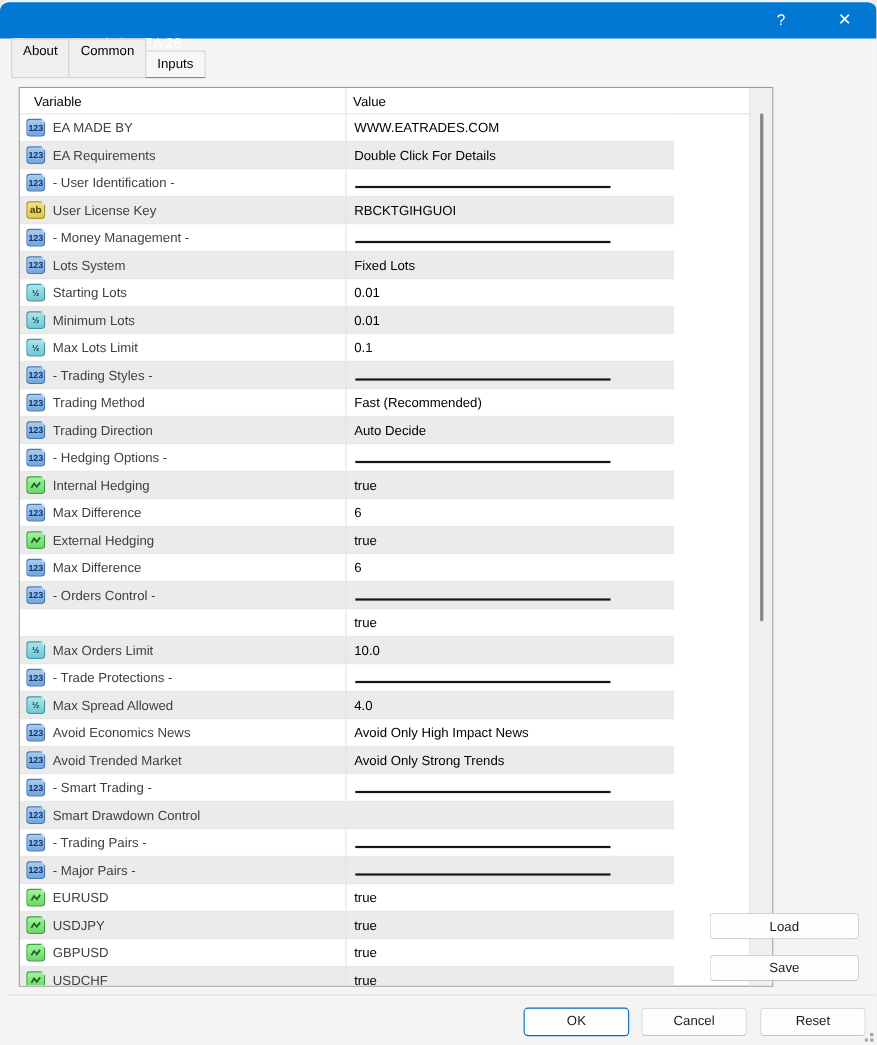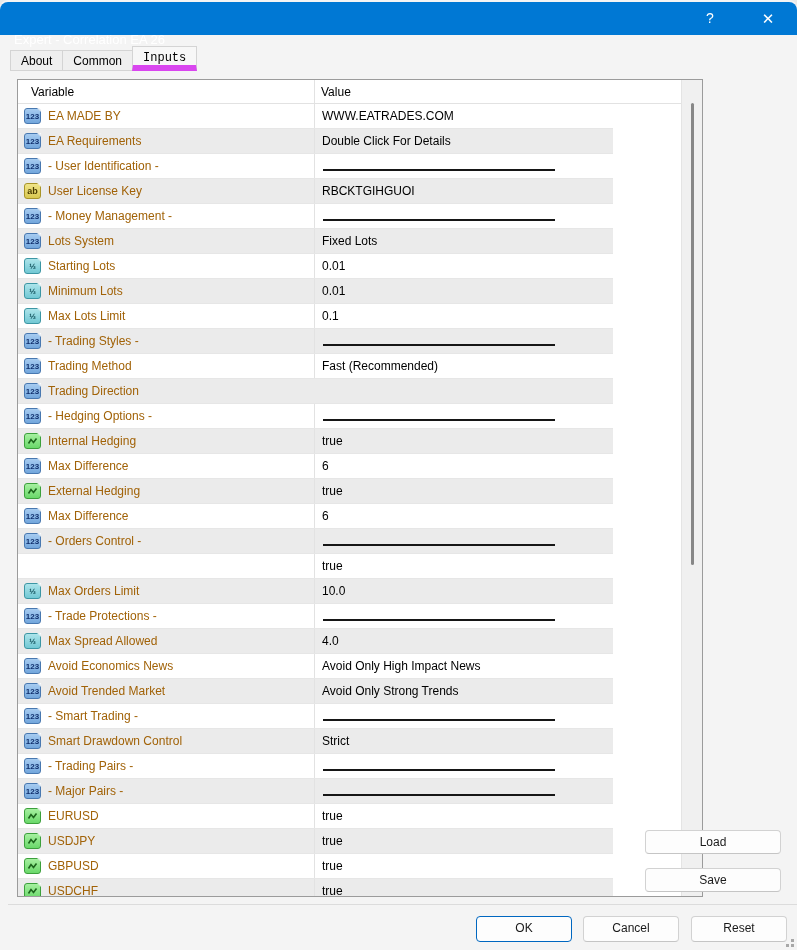--- a/index.html
+++ b/index.html
@@ -9,37 +9,37 @@
 
   
   .titlebar { position:absolute; top:2px; left:0; right:0; height:33px; background:#0078d4; border-radius:8px 8px 0 0; }
   .title { position:absolute; left:14px; top:8px; font-size:13px; color:#ffffff;margin-top:22px; }
   .tb-btn { position:absolute; top:0; width:44px; height:33px; color:#ffffff; font-size:14px; text-align:center; line-height:33px; cursor:default; }
   .help-btn { left:688px; }
   .close-btn { left:746px; font-size:15px; font-weight:300; }
 
   
   .tabs { position:absolute; left:10px; top:46px; height:25px; display:flex; align-items:flex-end; }
-  .tab { height:21px; line-height:21px; padding:0 10px; font-size:12px; color:#000;
+  .tab { height:36px; line-height:21px; padding:0 10px; font-size:12px; color:#000;
          background:#efefef; border:1px solid #d4d4d4; margin-right:-1px; position:relative; }
-  .tab.active { height:25px; line-height:23px; background:#f7f7f7; border-bottom:6px solid #d946ef; z-index:2;font-family:Liberation Mono, monospace; }
+  .tab.active { height:25px; line-height:23px; background:#f7f7f7; border-bottom:1px solid #d946ef; z-index:2; }
 
   
   .table { position:absolute; left:17px; top:79px; width:686px; height:818px; background:#ffffff;
            border:1px solid #9b9b9b; overflow:hidden; }
   .thead { position:absolute; top:0; left:0; right:0; height:24px; background:#ffffff; border-bottom:1px solid #e2e2e2; }
   .th { position:absolute; top:0; height:24px; line-height:24px; font-size:12px; color:#000; }
   .th-var { left:13px; }
   .th-val { left:303px; }
   .col-divider { position:absolute; left:296px; top:0; bottom:0; width:1px; background:#e2e2e2; }
   .tbody { position:absolute; top:24px; left:0; width:595px; bottom:0; overflow:hidden;text-decoration:underline; }
   .row { height:25px; position:relative; border-bottom:1px solid #e6e6e6; background:#ffffff; }
   .row:nth-child(even) { background:#ebebeb; }
   .cell-var { position:absolute; left:0; top:0; bottom:0; width:296px; display:flex; align-items:center; padding-left:6px; }
-  .lbl { font-size:12px; color:#a16207; white-space:nowrap; }
+  .lbl { font-size:12px; color:#404040; white-space:nowrap; }
   .cell-val { position:absolute; left:296px; right:0; top:0; bottom:0; border-left:1px solid #e2e2e2;
               padding-left:7px; font-size:12px; color:#000; line-height:24px; white-space:nowrap; }
   .sepline { margin-top:15px; margin-left:1px; width:232px; height:1.5px; background:#161616; }
 
   
   .icon { width:17px; height:16px; border-radius:3px; margin-right:7px; flex:0 0 17px;
           display:flex; align-items:center; justify-content:center;
           font-size:8px; font-weight:bold; position:relative; }
   .icon::after { content:""; position:absolute; top:-1px; right:-1px;
                  border-left:4px solid transparent; border-top:4px solid rgba(255,255,255,0.8); }
@@ -172,20 +172,21 @@
       <span class="icon ic-int">123</span>
       <span class="lbl">Trading Method</span>
     </div>
     <div class="cell-val">Fast (Recommended)</div>
   </div>
         <div class="row">
     <div class="cell-var">
       <span class="icon ic-int">123</span>
       <span class="lbl">Trading Direction</span>
     </div>
+    <div class="cell-val">Auto Decide</div>
   </div>
         <div class="row">
     <div class="cell-var">
       <span class="icon ic-int">123</span>
       <span class="lbl">- Hedging Options -</span>
     </div>
     <div class="cell-val">
             <div class="sepline"></div>
           </div>
   </div>
@@ -281,21 +282,20 @@
     </div>
     <div class="cell-val">
             <div class="sepline"></div>
           </div>
   </div>
         <div class="row">
     <div class="cell-var">
       <span class="icon ic-int">123</span>
       <span class="lbl">Smart Drawdown Control</span>
     </div>
-    <div class="cell-val">Strict</div>
   </div>
         <div class="row">
     <div class="cell-var">
       <span class="icon ic-int">123</span>
       <span class="lbl">- Trading Pairs -</span>
     </div>
     <div class="cell-val">
             <div class="sepline"></div>
           </div>
   </div>

